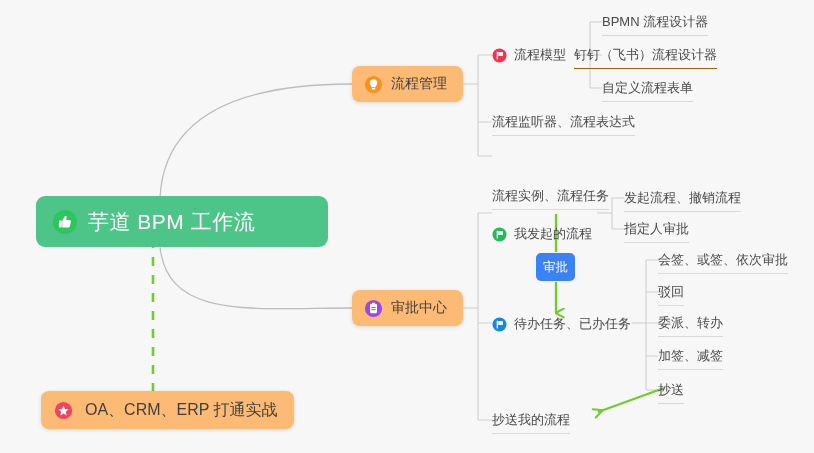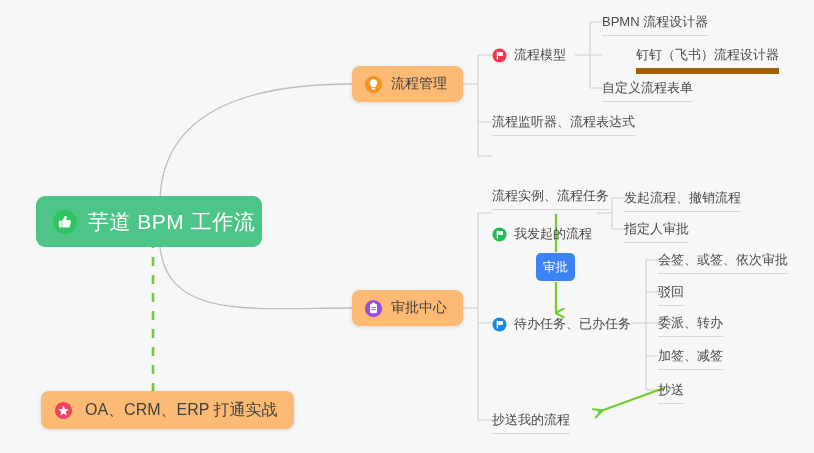--- a/index.html
+++ b/index.html
@@ -32,21 +32,21 @@
     display: flex;
     align-items: center;
     box-sizing: border-box;
   }
 
   
   .root {
     position: absolute;
     left: 36px;
     top: 196px;
-    width: 226px;
+    width: 292px;
     height: 51px;
     background: #4ec588;
     border-radius: 9px;
     display: flex;
     align-items: center;
     padding-left: 16px;
     box-sizing: border-box;
   }
   .root-label {
     color: #ffffff;
@@ -211,21 +211,21 @@
       <svg width="15" height="15" viewBox="0 0 15 15" xmlns="http://www.w3.org/2000/svg">
         <circle cx="7.5" cy="7.5" r="7" fill="#f5334f"></circle>
         <rect x="4.7" y="3.6" width="1.2" height="8" rx="0.5" fill="#ffffff"></rect>
         <path d="M6.2 4.1 L11 4.1 L11 7.9 L6.2 7.9 Z" fill="#ffffff"></path>
       </svg>
     </span>
     <span class="sub-label">流程模型</span>
   </div>
 
   <div class="leaf" style="left:602px; top:13px; border-bottom:1px solid #d8d8d8;">BPMN 流程设计器</div>
-  <div class="leaf" style="left:636px; top:46px; border-bottom:6px solid #a16207;">钉钉（飞书）流程设计器</div>
+  <div class="leaf" style="left:574px; top:46px; border-bottom:1px solid #a16207;">钉钉（飞书）流程设计器</div>
   <div class="leaf" style="left:602px; top:79px; border-bottom:1px solid #d8d8d8;">自定义流程表单</div>
 
   <div class="leaf" style="left:492px; top:113px; border-bottom:1px solid #d8d8d8;">流程监听器、流程表达式</div>
   <div class="leaf" style="left:492px; top:147px; border-bottom:1px solid #d8d8d8;margin-top:40px;">流程实例、流程任务</div>
 
   <div class="card branch" style="left:352px; top:290px;">
     <span class="icon ico-md">
       <svg width="19" height="19" viewBox="0 0 19 19" xmlns="http://www.w3.org/2000/svg">
         <circle cx="9.5" cy="9.5" r="8.6" fill="#9b4ae0"></circle>
         <rect x="6" y="5" width="7" height="9.2" rx="1.1" fill="#ffffff"></rect>

